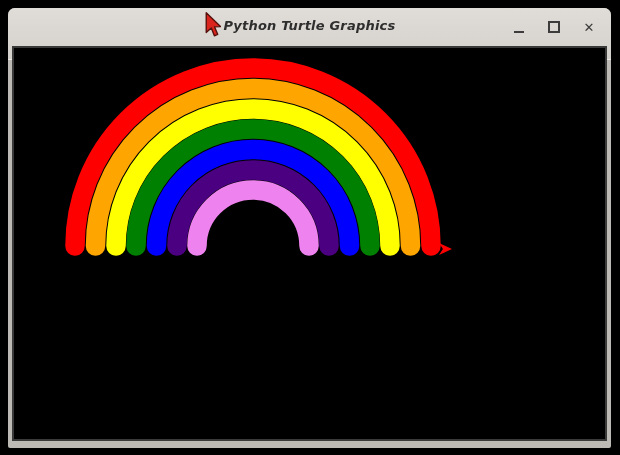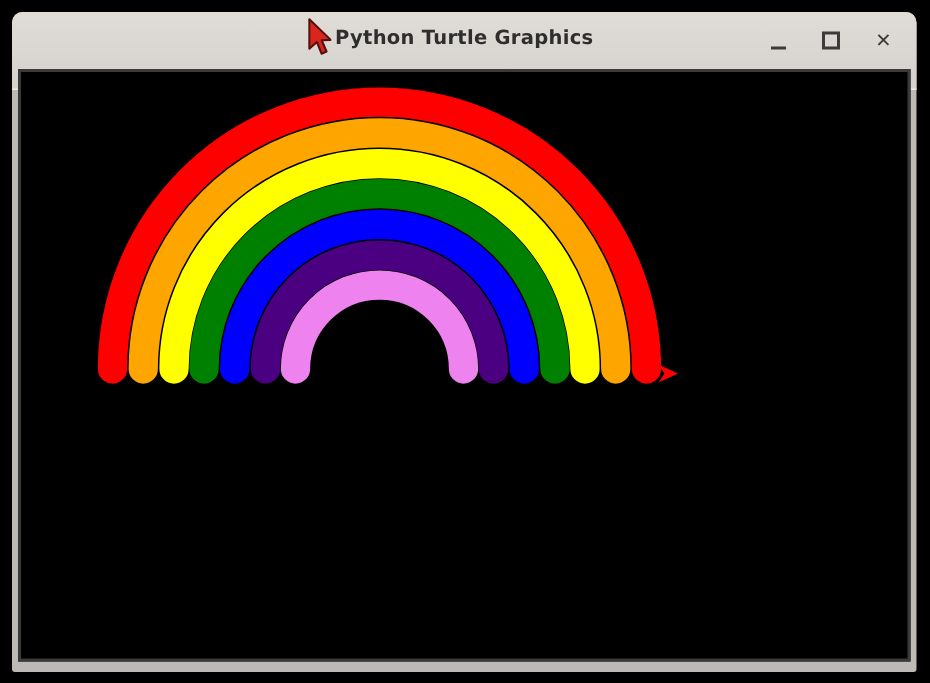--- a/index.html
+++ b/index.html
@@ -27,20 +27,21 @@
     border-radius: 7px 7px 2px 2px;
     box-shadow: 0 0 0 1px rgba(0,0,0,0.55);
   }
   .titlebar {
     position: absolute;
     left: 0; top: 0; right: 0;
     height: 52px;
     background: linear-gradient(#e0dcd7, #d4d0cb);
     border-radius: 7px 7px 0 0;
     box-shadow: inset 0 -1px 0 #eceae7;
+    font-style: italic;
   }
   .window-title {
     position: absolute;
     left: 0; right: 0;
     top: 10px;
     text-align: center;
     font-size: 13px;
     font-weight: bold;
     color: #2e2e2e;
     letter-spacing: 0.2px;

